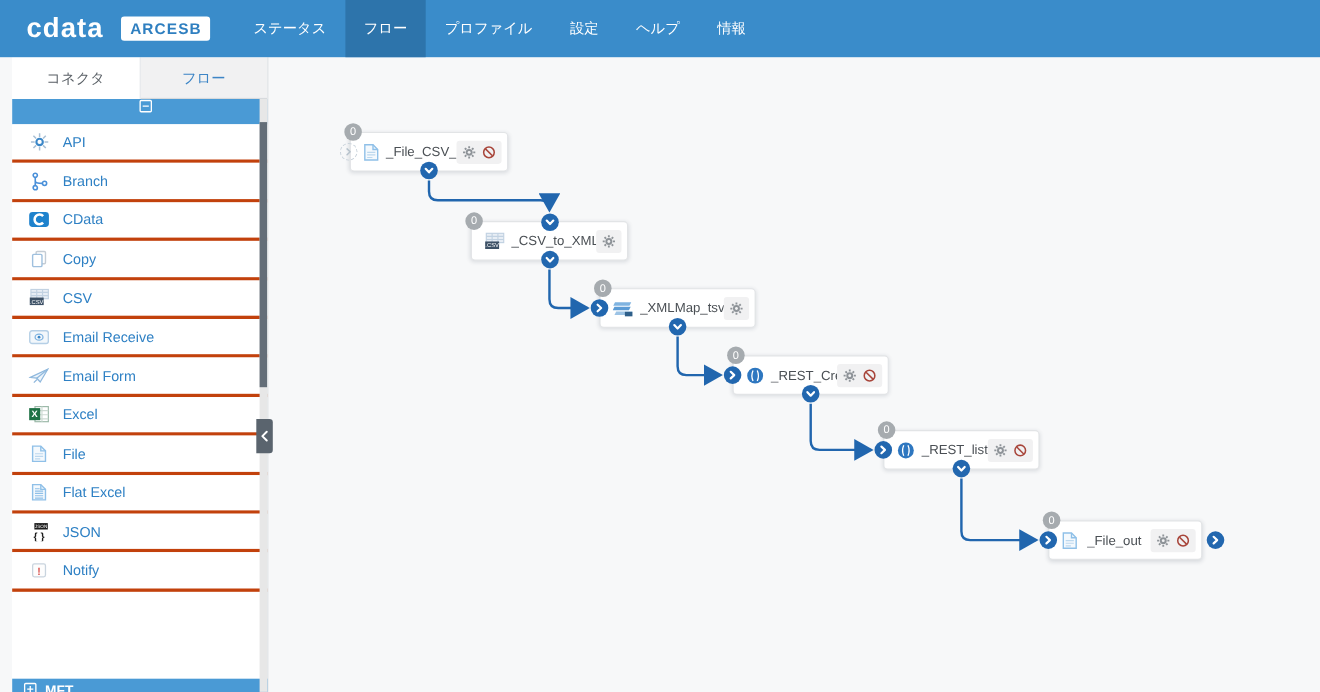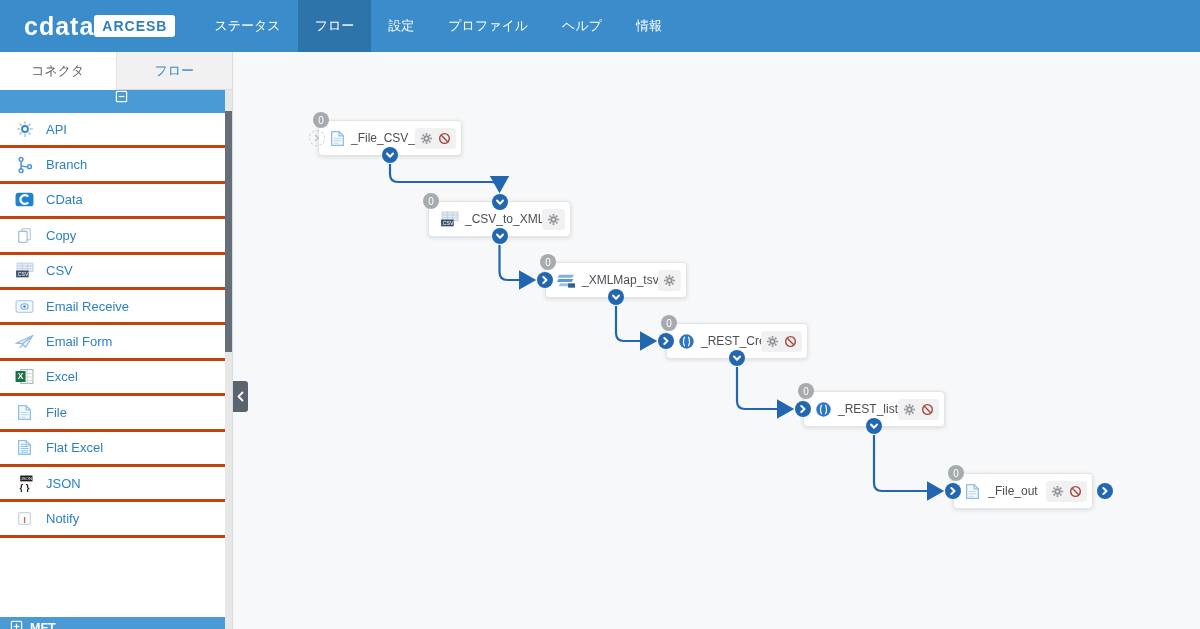--- a/index.html
+++ b/index.html
@@ -3,27 +3,27 @@
 <meta charset="utf-8">
 <style>
   * { margin:0; padding:0; box-sizing:border-box; }
   html,body { width:1200px; height:629px; overflow:hidden; font-family:"Liberation Sans", sans-serif; background:#f7f8f9; }
   #app { position:relative; width:1200px; height:629px;padding-left:46px; }
 
   
   .navbar { position:absolute; left:0; top:0; width:1200px; height:52px; background:#3a8cca; display:flex; align-items:stretch; z-index:30; }
   .logo-wrap { display:flex; align-items:center; margin-left:24px; margin-right:22px; }
   .logo-text { color:#fff; font-size:25px; font-weight:bold; letter-spacing:1px; text-transform:lowercase; }
-  .logo-badge { background:#fff; color:#2f7fc0; font-size:14px; font-weight:bold; letter-spacing:1px; padding:3px 8px; border-radius:3px; margin-left:0; }
+  .logo-badge { background:#fff; color:#2f7fc0; font-size:14px; font-weight:bold; letter-spacing:1px; padding:3px 8px; border-radius:3px; margin-left:16px; }
   .nav-items { display:flex; align-items:stretch; }
   .nav-item { color:#fff; font-size:13px; line-height:52px; padding:0 17px; cursor:pointer; white-space:nowrap; }
   .nav-item.active { background:#2d74ab; }
 
   
-  .sidebar { position:absolute; left:0; top:52px; width:233px; height:577px; background:#fff; border-right:1px solid #d9dde0; overflow:hidden; z-index:20; }
+  .sidebar { position:absolute; left:11px; top:52px; width:233px; height:577px; background:#fff; border-right:1px solid #d9dde0; overflow:hidden; z-index:20; }
   .tabs { display:flex; height:38px; }
   .tab { flex:1; display:flex; align-items:center; justify-content:center; font-size:13px; cursor:pointer; }
   .tab.active { background:#fff; color:#5a6066; border-right:1px solid #e1e4e6; }
   .tab:not(.active) { background:#f1f1f2; color:#3d85c6; border-bottom:1px solid #d7dadd; }
   .section-header { height:23px; background:#4a9ad5; color:#fff; display:flex; align-items:center; gap:7px; padding-left:10px; font-size:12.5px; font-weight:bold;flex-direction:column; }
   .side-items { }
   .side-item { height:35.4px; display:flex; align-items:center; padding-left:14px; border-bottom:3px solid #c2410c; cursor:pointer; background:#fff; }
   .side-item .icn { width:21px; display:flex; justify-content:center; align-items:center; }
   .side-item .lbl { margin-left:11px; font-size:13px; color:#2e80c4; }
   .mft-bar { position:absolute; left:0; top:565px; width:233px; height:22px; background:#4a9ad5; color:#fff; display:flex; align-items:center; gap:7px; padding-left:10px; font-size:12.5px; font-weight:bold; }
@@ -54,22 +54,22 @@
 <div id="app">
 
   <header class="navbar">
     <div class="logo-wrap">
       <span class="logo-text">cdata</span>
       <span class="logo-badge">ARCESB</span>
     </div>
     <nav class="nav-items" id="nav-items">
         <div class="nav-item">ステータス</div>
         <div class="nav-item active">フロー</div>
+        <div class="nav-item">プロファイル</div>
         <div class="nav-item">設定</div>
-        <div class="nav-item">プロファイル</div>
         <div class="nav-item">ヘルプ</div>
         <div class="nav-item">情報</div>
       </nav>
   </header>
 
   <aside class="sidebar">
     <div class="tabs" id="side-tabs">
         <div class="tab active">コネクタ</div>
         <div class="tab">フロー</div>
       </div>

